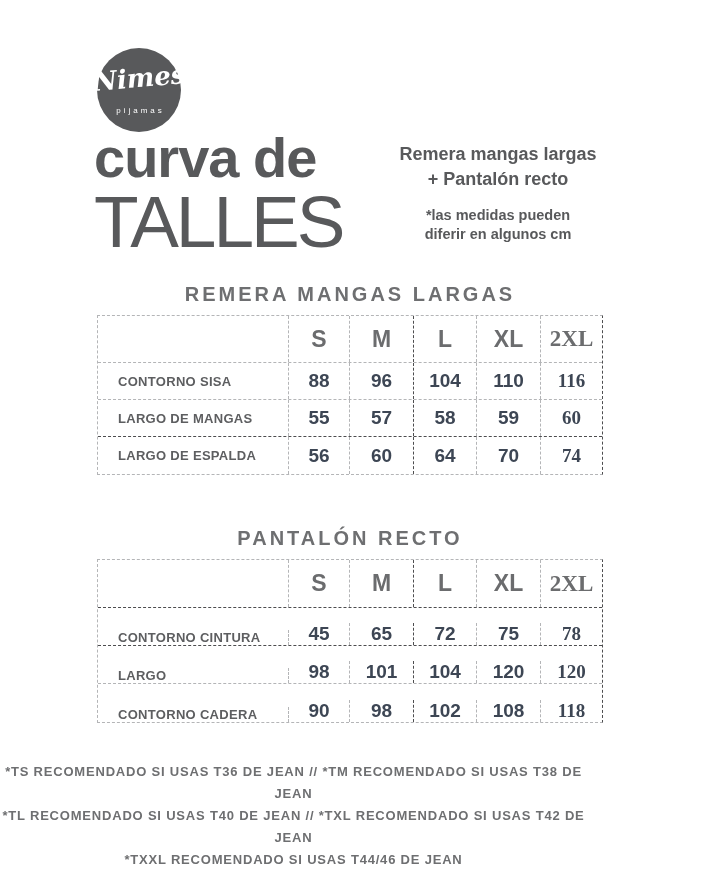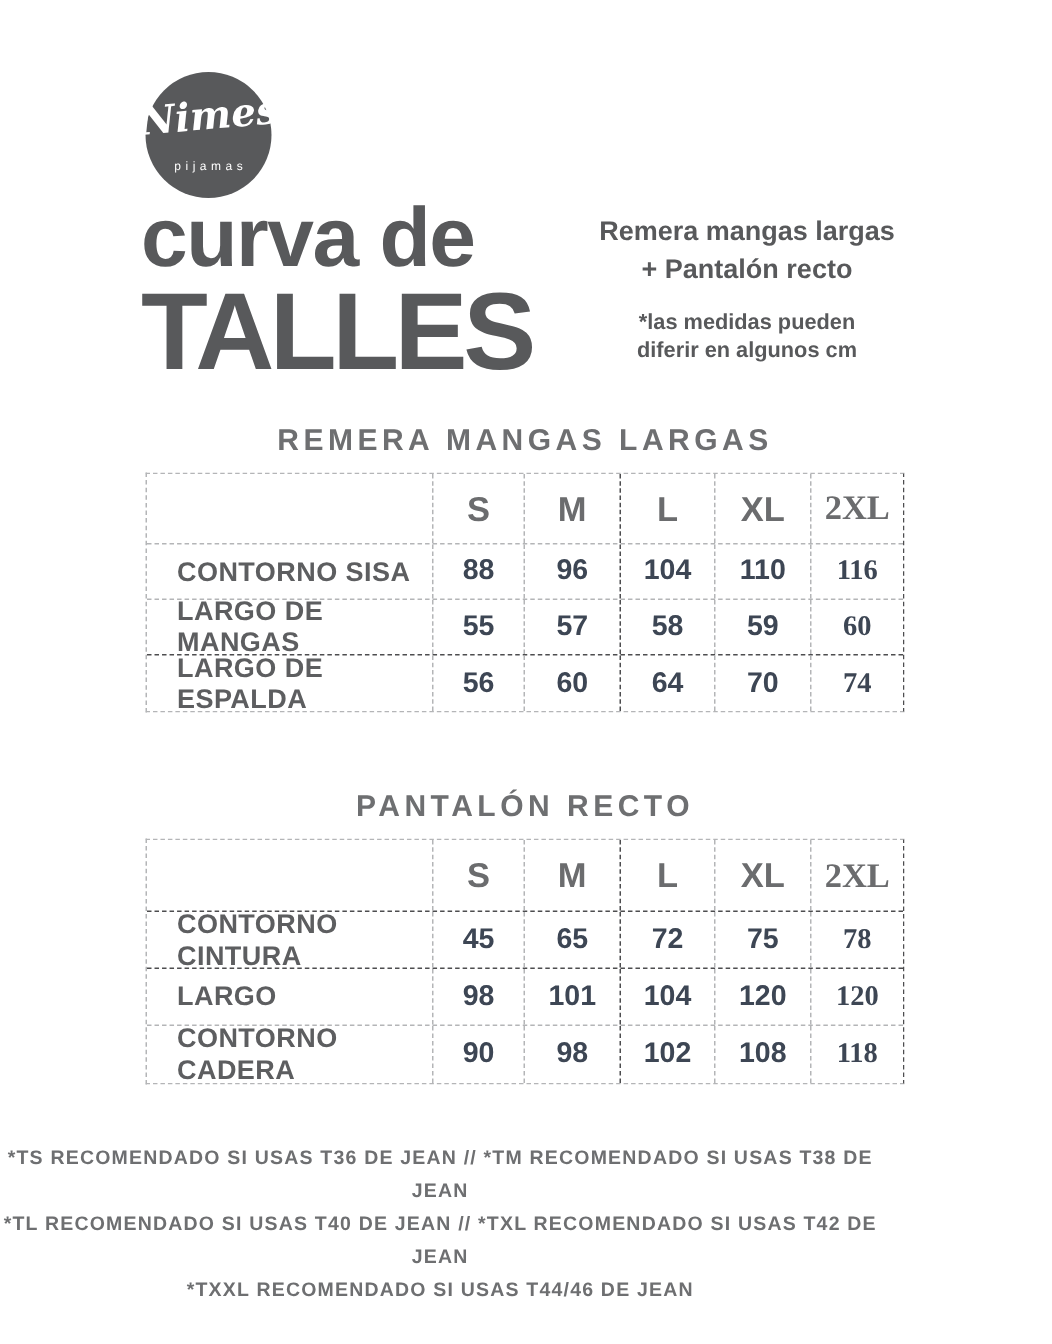--- a/index.html
+++ b/index.html
@@ -20,21 +20,21 @@
   .logo{position:absolute;left:97px;top:48px;width:84px;height:84px;border-radius:50%;
         background:var(--gray-dark);display:flex;flex-direction:column;
         align-items:center;justify-content:center;}
   .logo .brand{font-family:"DejaVu Serif", serif;font-style:italic;font-weight:700;
         color:#ffffff;font-size:26px;line-height:26px;transform:rotate(-5deg);}
   .logo .sub{color:#ffffff;font-size:8px;letter-spacing:3px;margin-top:15px;margin-left:3px;}
 
   
   .title{position:absolute;left:94px;top:129px;color:var(--gray-dark);}
   .title .t1{font-size:56px;line-height:58px;font-weight:700;letter-spacing:-1px;}
-  .title .t2{font-size:73px;line-height:62px;font-weight:700;letter-spacing:-3px;margin-top:4px;text-align:right;}
+  .title .t2{font-size:73px;line-height:62px;font-weight:400;letter-spacing:-3px;margin-top:4px;text-align:right;}
 
   
   .subtitle{position:absolute;left:383px;top:142px;width:230px;text-align:center;color:var(--gray-dark);}
   .subtitle .s1{font-size:18px;line-height:25px;font-weight:700;}
   .subtitle .note{margin-top:14px;font-size:14.5px;line-height:19px;font-weight:700;}
 
   
   .sec-heading{position:absolute;left:97px;width:506px;text-align:center;
         font-size:20px;font-weight:700;letter-spacing:3px;color:var(--gray-head);}
   .sec-heading.h1{top:283px;}
@@ -50,23 +50,23 @@
   .trow:last-child{border-bottom:none;}
   .cell{display:flex;align-items:center;justify-content:center;
         border-right:1px dashed var(--bl);}
   .cell.m{border-right-color:var(--bd);}
   .cell:last-child{border-right:none;font-family:Liberation Serif, serif;}
   .c0{width:191px;justify-content:flex-start;padding-left:20px;}
   .c1{width:61px;}.c2{width:64px;}.c3{width:63px;}.c4{width:64px;}.c5{flex:1;}
   .hrow{height:47px;}
   .drow{height:37px;}
   .t2 .hrow{height:48px;}
-  .t2 .drow{height:38px;}
+  .t2 .drow{height:38px;align-items:flex-end;}
   .size-h{font-size:23px;font-weight:700;color:var(--gray-mid);}
-  .rlabel{font-size:18px;font-weight:700;letter-spacing:.3px;color:var(--gray-label);}
+  .rlabel{font-size:13px;font-weight:700;letter-spacing:.3px;color:var(--gray-label);}
   .num{font-size:19px;font-weight:700;color:var(--navy);}
 
   
   .footnotes{position:absolute;left:0;top:761px;width:587px;text-align:center;
         color:var(--gray-head);font-size:13px;font-weight:700;letter-spacing:.8px;line-height:22px;}
 </style>
 </head>
 <body>
 
 <div class="page">

